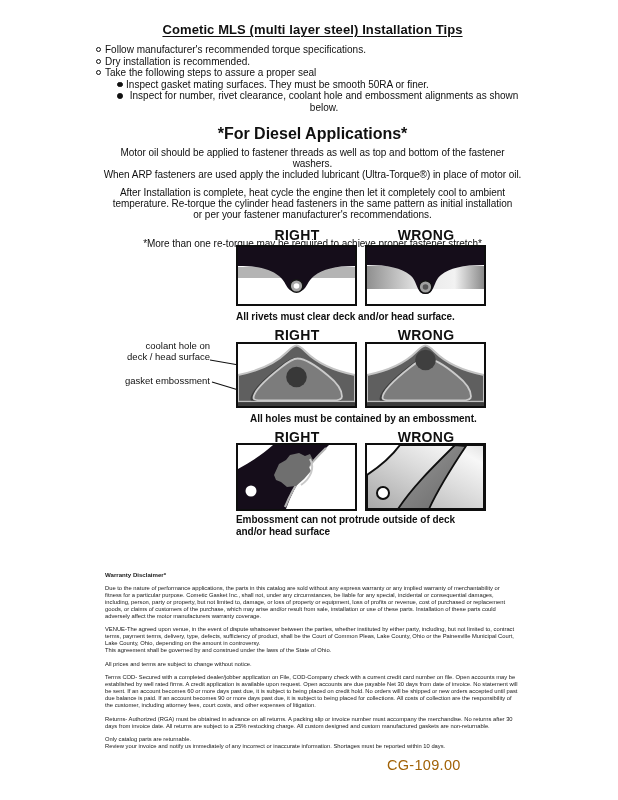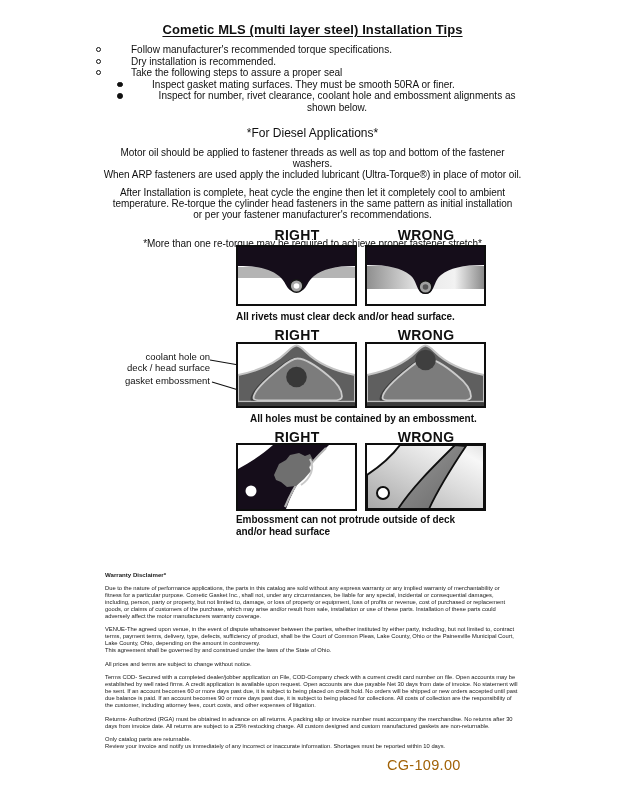--- a/index.html
+++ b/index.html
@@ -9,25 +9,25 @@
     -webkit-font-smoothing:antialiased;
   }
   
   .content{position:absolute;left:96px;top:22px;width:426px;text-align:center;}
   .title{
     font-size:13px;font-weight:bold;line-height:15px;margin:0 0 7px 7px;
     text-decoration:underline;text-decoration-thickness:1.4px;text-underline-offset:2px;
     letter-spacing:.1px;
   }
   .bullets{font-size:10px;line-height:11.5px;}
-  .b-row{display:flex;align-items:flex-start;gap:26px;}
+  .b-row{display:flex;align-items:flex-start;}
   .b-mark{flex:0 0 auto;width:3px;height:3px;border:1px solid #101010;border-radius:50%;
     margin:3.2px 4px 0 0;background:#fff;}
   .b-sub .b-mark{width:3.6px;height:3.6px;background:#101010;border-color:#101010;margin-left:21px;margin-right:3.5px;}
-  .sec-head{font-size:12px;font-weight:normal;margin:14px 0 0 7px;line-height:13px;}
+  .sec-head{font-size:16px;font-weight:bold;margin:14px 0 0 7px;line-height:13px;}
   .para{font-size:10px;line-height:10.8px;margin:8px 0 0 7px;white-space:pre-line;letter-spacing:-0.05px;}
   .para.last{margin-top:18px;}
   
   .dg-label{position:absolute;width:122px;text-align:center;font-size:14px;font-weight:bold;
     letter-spacing:.3px;line-height:13px;}
   .dg-box{position:absolute;width:117px;height:57px;border:2.5px solid #0e0e0e;background:#fff;line-height:0;}
   .dg-box svg{display:block;}
   .dg-caption{position:absolute;font-size:10px;font-weight:bold;line-height:11.5px;white-space:pre-line;letter-spacing:-0.05px;}
   .side-label{position:absolute;width:102px;text-align:right;font-size:9.5px;line-height:10.5px;white-space:pre-line;}
   .leader{position:absolute;left:205px;top:348px;}
@@ -105,21 +105,21 @@
       <path d="M0,0 H117 V18 C95,18 83,21 74,28 C66,34 68,47 58.5,47 C49,47 51,34 43,28 C34,21 22,18 0,18 Z" fill="#150d1a"></path>
       <circle cx="58.5" cy="40" r="6.3" fill="#a0a0a0" stroke="#111111" stroke-width="1.4"></circle>
       <circle cx="58.5" cy="40" r="2.8" fill="#555555"></circle>
     </svg>
   </div>
   <div class="dg-caption" style="left:236px;top:311px">All rivets must clear deck and/or head surface.</div>
 
   <div class="dg-label" style="left:236px;top:329px">RIGHT</div>
   <div class="dg-label" style="left:365px;top:329px">WRONG</div>
 
-  <div class="side-label" style="left:108px;top:352px">coolant hole on
+  <div class="side-label" style="left:108px;top:341px">coolant hole on
 deck / head surface</div>
   <div class="side-label" style="left:108px;top:376px">gasket embossment</div>
   <svg class="leader" width="100" height="52" viewBox="0 0 100 52">
     <line x1="5" y1="12" x2="85" y2="26" stroke="#101010" stroke-width="1.1"></line>
     <line x1="7" y1="34" x2="50" y2="47" stroke="#101010" stroke-width="1.1"></line>
   </svg>
 
   <div class="dg-box" style="left:236px;top:342px;height:62px">
     <svg width="117" height="62" viewBox="0 0 117 62">
       <rect width="117" height="62" fill="#ffffff"></rect>

